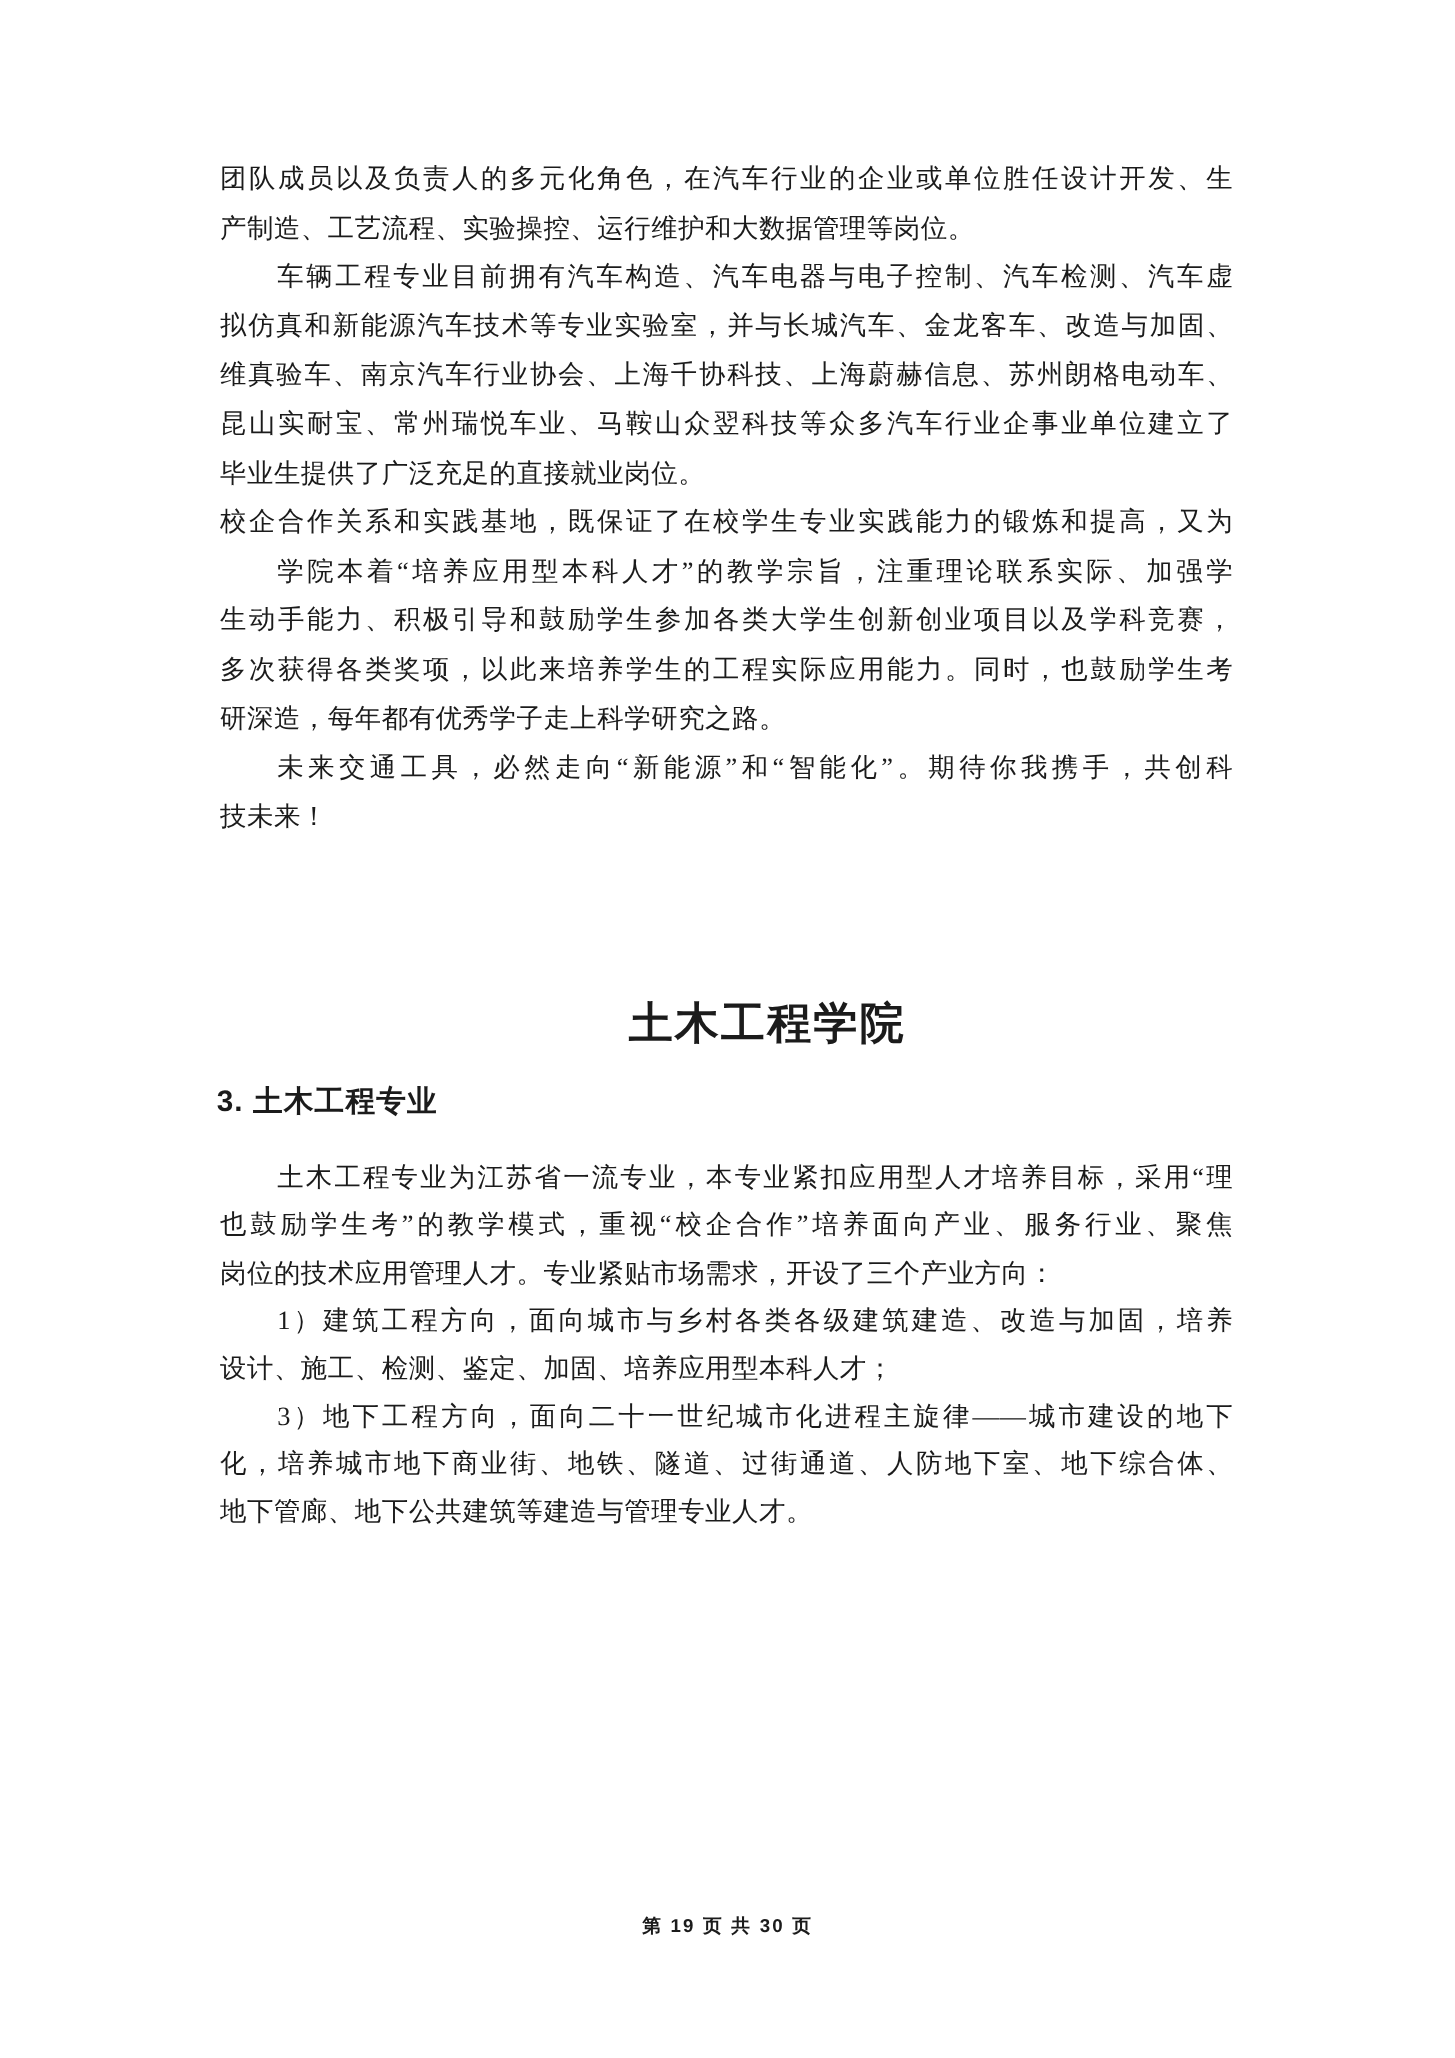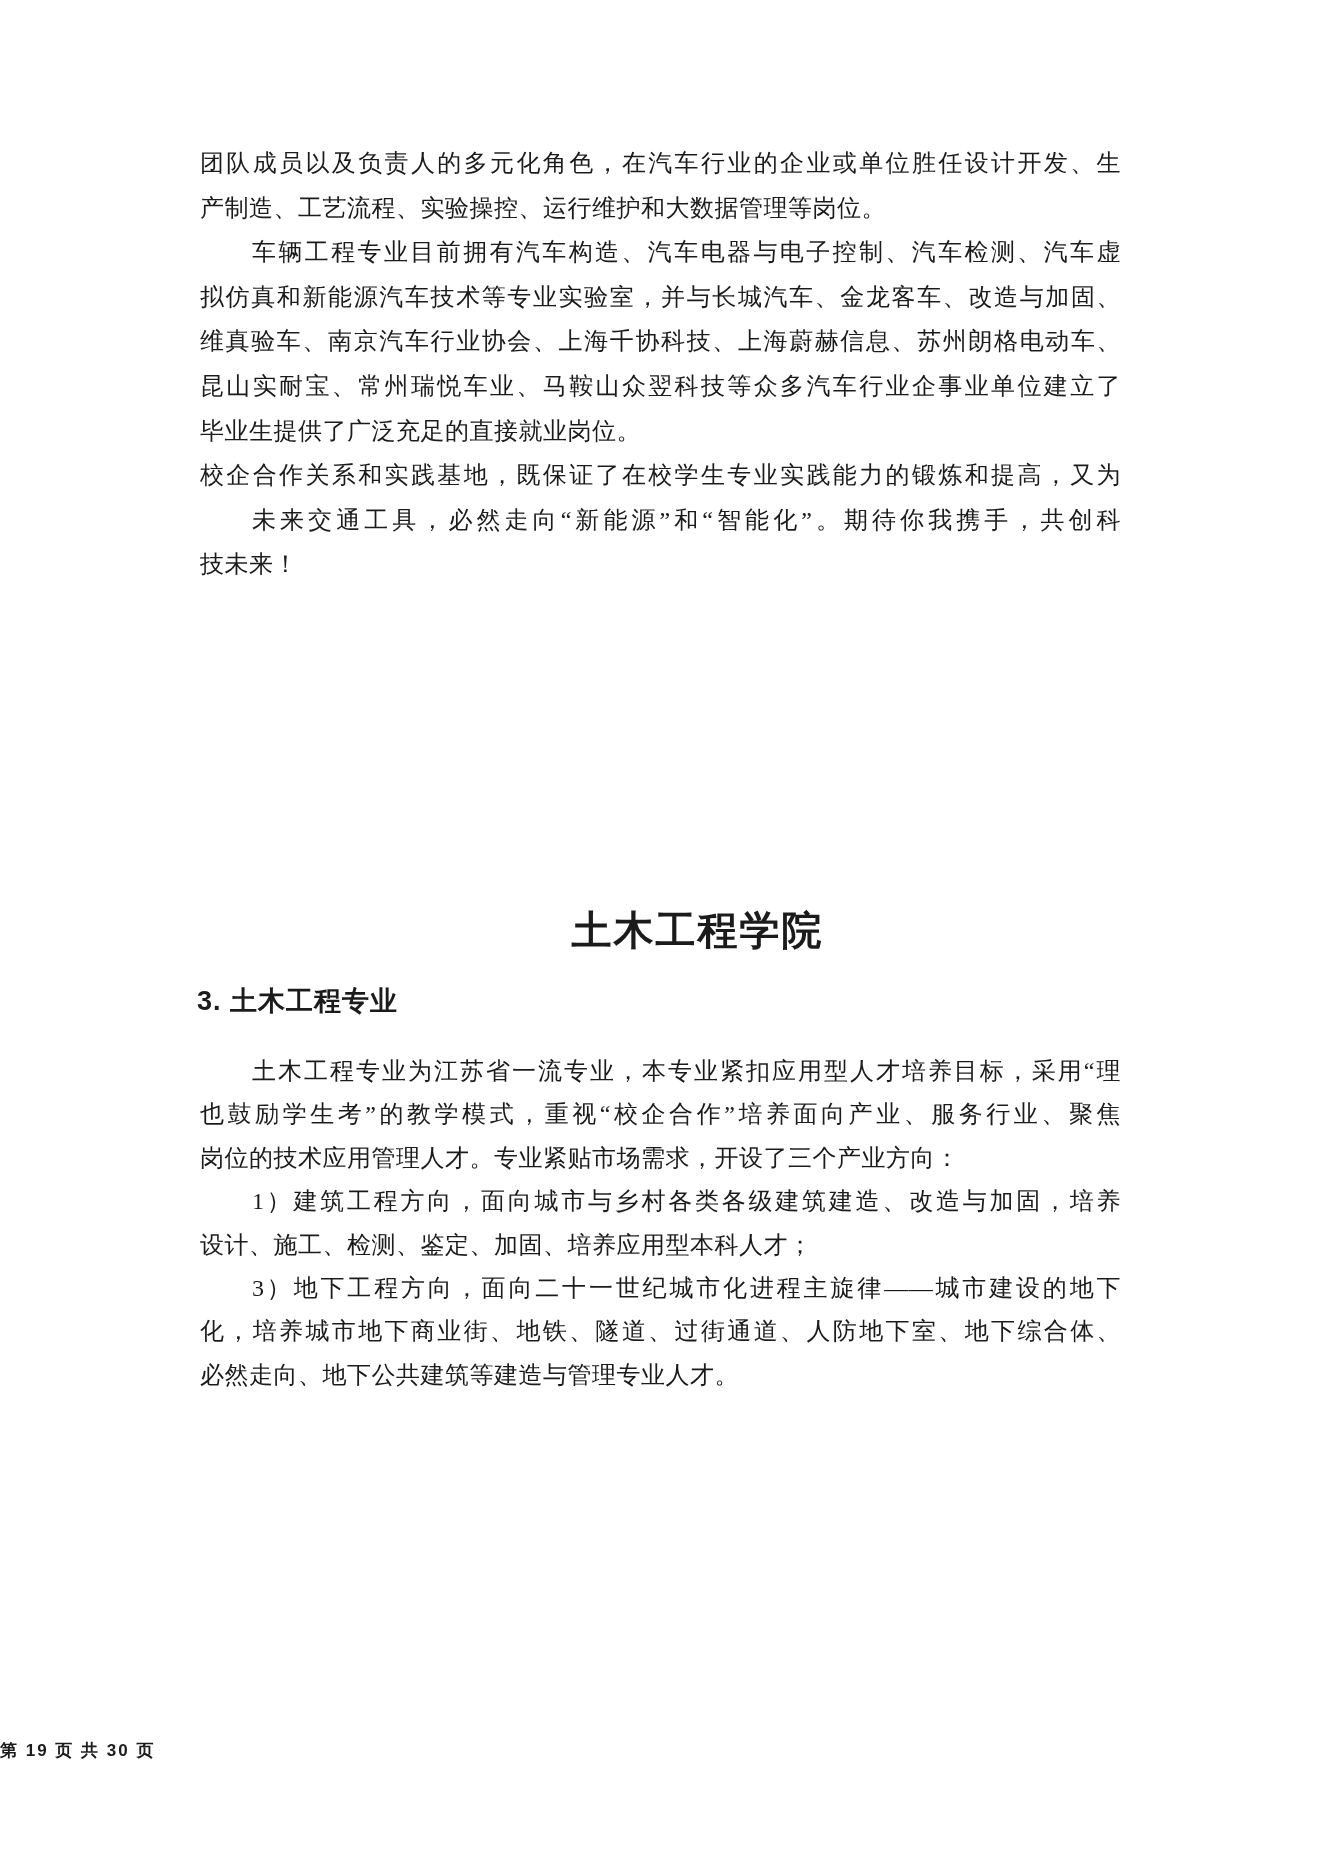--- a/index.html
+++ b/index.html
@@ -49,21 +49,21 @@
     font-size:27px;
     line-height:34px;
     font-weight:bold;
     font-family:"Liberation Sans","DejaVu Sans",sans-serif;
     letter-spacing:1px;
   }
   .page-footer{
     position:absolute;
     top:1740px;left:0;
     width:1323px;
-    text-align:left;
+    text-align:center;
     font-size:17px;
     line-height:22px;
     font-weight:bold;
     font-family:"Liberation Sans","DejaVu Sans",sans-serif;
     letter-spacing:2px;
   }
 </style>
 </head>
 <body>
 
@@ -76,20 +76,26 @@
     </div>
     <div>
       <div class="line indent">车辆工程专业目前拥有汽车构造、汽车电器与电子控制、汽车检测、汽车虚</div>
       <div class="line">拟仿真和新能源汽车技术等专业实验室，并与长城汽车、金龙客车、改造与加固、</div>
       <div class="line">维真验车、南京汽车行业协会、上海千协科技、上海蔚赫信息、苏州朗格电动车、</div>
       <div class="line">昆山实耐宝、常州瑞悦车业、马鞍山众翌科技等众多汽车行业企事业单位建立了</div>
       <div class="line last">毕业生提供了广泛充足的直接就业岗位。</div>
       <div class="line">校企合作关系和实践基地，既保证了在校学生专业实践能力的锻炼和提高，又为</div>
     </div>
     <div>
+      <div class="line indent">学院本着“培养应用型本科人才”的教学宗旨，注重理论联系实际、加强学</div>
+      <div class="line">生动手能力、积极引导和鼓励学生参加各类大学生创新创业项目以及学科竞赛，</div>
+      <div class="line">多次获得各类奖项，以此来培养学生的工程实际应用能力。同时，也鼓励学生考</div>
+      <div class="line last">研深造，每年都有优秀学子走上科学研究之路。</div>
+    </div>
+    <div>
       <div class="line indent">未来交通工具，必然走向“新能源”和“智能化”。期待你我携手，共创科</div>
       <div class="line last">技未来！</div>
     </div>
   </div>
 
   <div class="section-title">土木工程学院</div>
 
   <div class="subsection-title">3. 土木工程专业</div>
 
   <div class="textblock" id="block2">
@@ -98,19 +104,19 @@
       <div class="line">也鼓励学生考”的教学模式，重视“校企合作”培养面向产业、服务行业、聚焦</div>
       <div class="line last">岗位的技术应用管理人才。专业紧贴市场需求，开设了三个产业方向：</div>
     </div>
     <div>
       <div class="line indent">1）建筑工程方向，面向城市与乡村各类各级建筑建造、改造与加固，培养</div>
       <div class="line last">设计、施工、检测、鉴定、加固、培养应用型本科人才；</div>
     </div>
     <div>
       <div class="line indent">3）地下工程方向，面向二十一世纪城市化进程主旋律——城市建设的地下</div>
       <div class="line">化，培养城市地下商业街、地铁、隧道、过街通道、人防地下室、地下综合体、</div>
-      <div class="line last">必然走向、地下公共建筑等建造与管理专业人才。</div>
+      <div class="line last">地下管廊、地下公共建筑等建造与管理专业人才。</div>
     </div>
   </div>
 
   <div class="page-footer">第 19 页 共 30 页</div>
 
 </div>
 
 </body></html>

